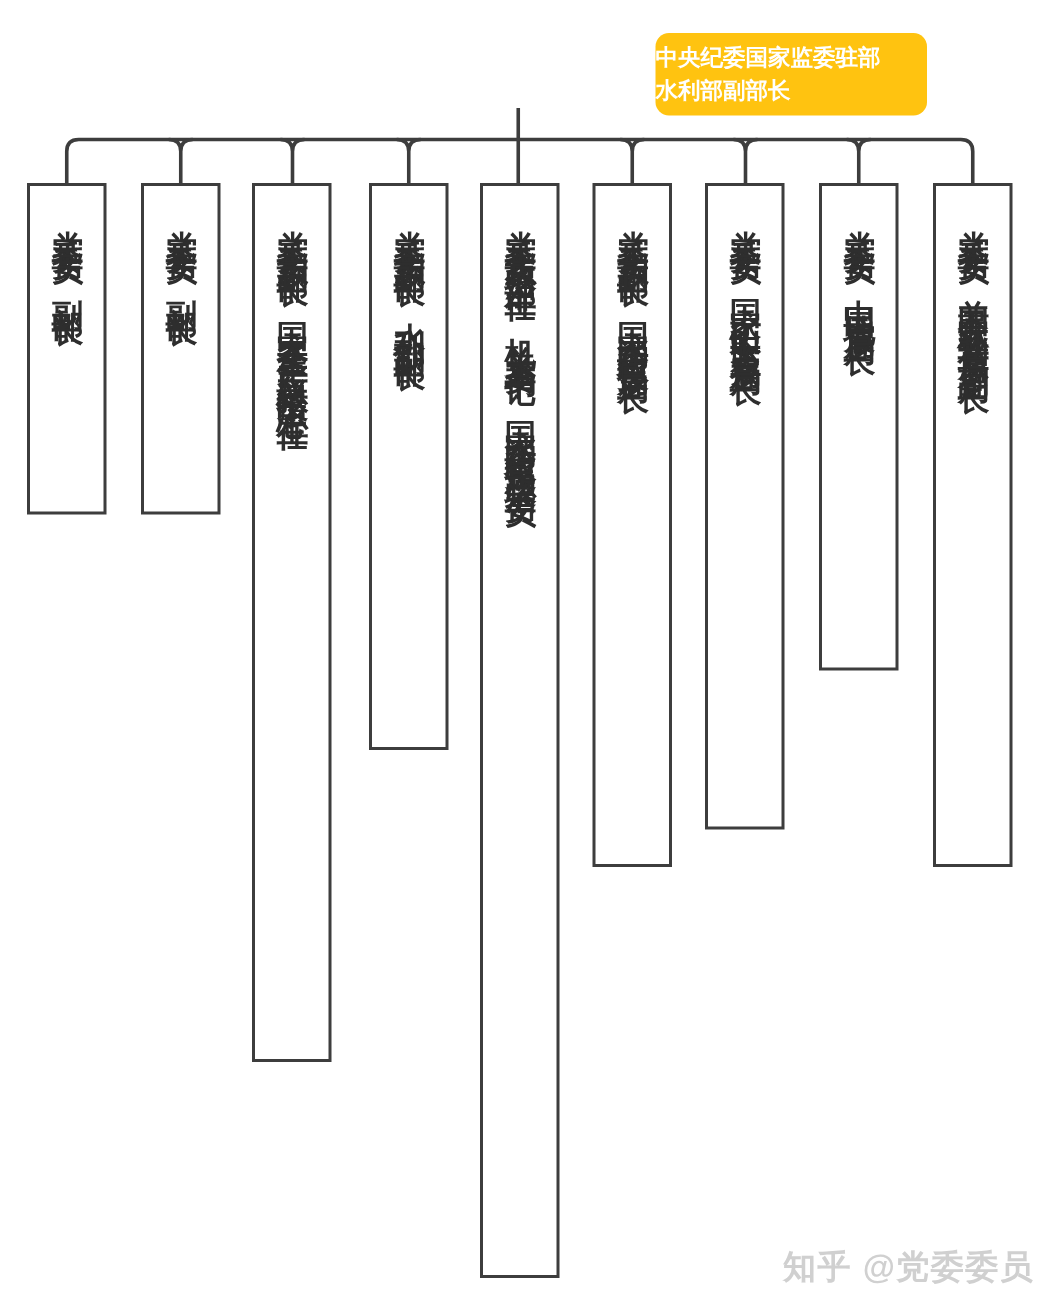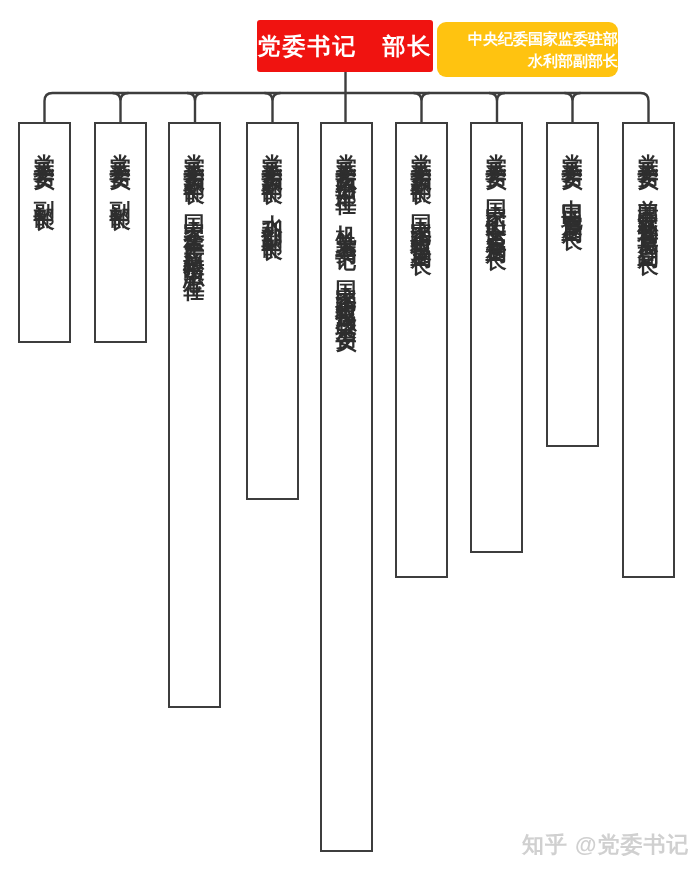--- a/index.html
+++ b/index.html
@@ -15,21 +15,21 @@
     position:absolute;left:257px;top:20px;width:176px;height:52px;
     background:#f01310;border-radius:3px;
     display:flex;align-items:center;justify-content:center;
     color:#ffffff;font-weight:bold;font-size:23px;letter-spacing:2px;
     z-index:2;
   }
   
   .discipline{
     position:absolute;left:437px;top:22px;width:181px;height:55px;
     background:#ffc310;border-radius:9px;
-    display:flex;flex-direction:column;align-items:flex-end;justify-content:center;
+    display:flex;flex-direction:column;align-items:flex-start;justify-content:center;
     color:#ffffff;font-weight:bold;font-size:15px;line-height:1.45;
     text-align:center;z-index:2;
   }
   .connector-svg{position:absolute;left:0;top:0;z-index:1;}
   
   .vbox{
     position:absolute;top:122px;width:53px;
     box-sizing:border-box;border:2px solid #3d3d3d;background:#ffffff;
     display:flex;justify-content:center;align-items:flex-start;
     padding-top:13px;z-index:2;
@@ -68,23 +68,20 @@
 
       <path d="M112.5 93 Q120.5 93 120.5 101 L120.5 122 M128.5 93 Q120.5 93 120.5 101"></path>
       <path d="M187 93 Q195 93 195 101 L195 122 M203 93 Q195 93 195 101"></path>
       <path d="M264.5 93 Q272.5 93 272.5 101 L272.5 122 M280.5 93 Q272.5 93 272.5 101"></path>
       <path d="M413.5 93 Q421.5 93 421.5 101 L421.5 122 M429.5 93 Q421.5 93 421.5 101"></path>
       <path d="M489 93 Q497 93 497 101 L497 122 M505 93 Q497 93 497 101"></path>
       <path d="M564.5 93 Q572.5 93 572.5 101 L572.5 122 M580.5 93 Q572.5 93 572.5 101"></path>
     </g>
   </svg>
 
-  <div class="secretary">
-    <span>党委书记　部长</span>
-  </div>
 
   <div class="discipline">
     <span>中央纪委国家监委驻部</span>
     <span>水利部副部长</span>
   </div>
 
   <div class="vbox m1">
     <span class="vtext">党委委员　副部长</span>
   </div>
   <div class="vbox m2">
@@ -105,15 +102,15 @@
   <div class="vbox m7">
     <span class="vtext">党委委员　国家矿山安全监察局局长</span>
   </div>
   <div class="vbox m8">
     <span class="vtext">党委委员　中国地震局局长</span>
   </div>
   <div class="vbox m9">
     <span class="vtext">党委委员　兼国家林业和草原局副局长</span>
   </div>
 
-  <div class="watermark">知乎 @党委书记</div>
+  <div class="watermark">知乎 @党委委员</div>
 
 </div>
 
 </body></html>

